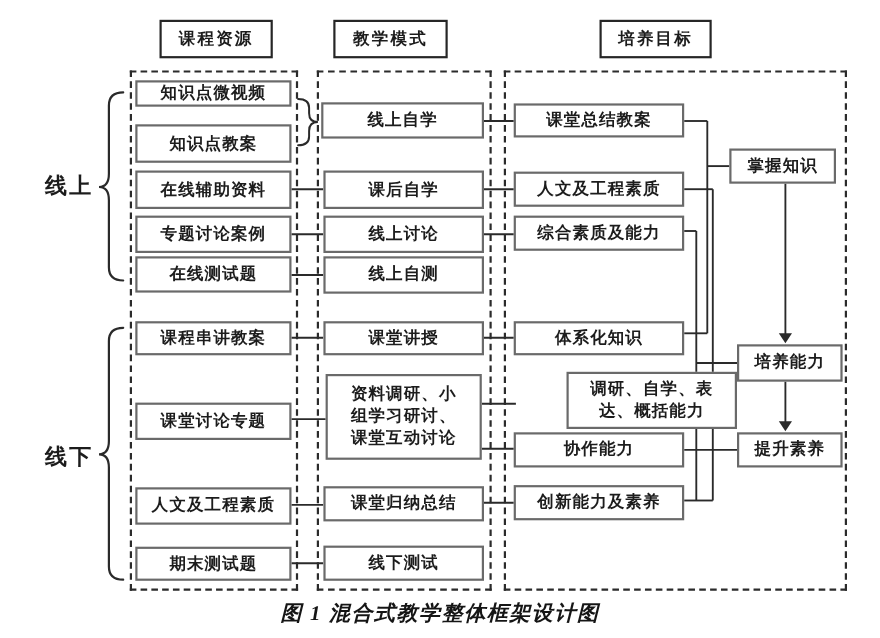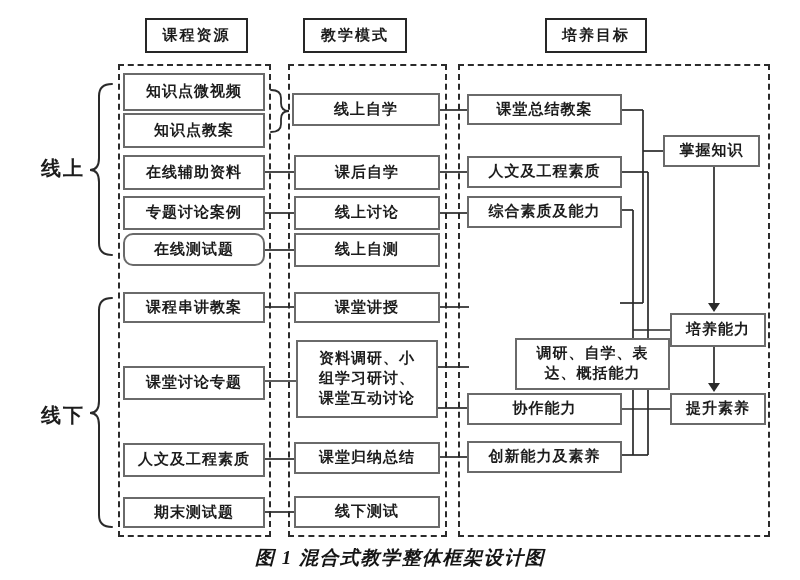--- a/index.html
+++ b/index.html
@@ -72,44 +72,45 @@
   <div class="dashed" style="left:288px;top:64px;width:159px;height:473px;"></div>
   <div class="dashed" style="left:458px;top:64px;width:312px;height:473px;"></div>
 
   <div class="box hdr" style="left:145px;top:18px;width:103px;height:35px;">课程资源</div>
   <div class="box hdr" style="left:303px;top:18px;width:104px;height:35px;">教学模式</div>
   <div class="box hdr" style="left:545px;top:18px;width:102px;height:35px;">培养目标</div>
 
   <div class="rowlab" style="left:40px;top:156px;width:46px;height:24px;">线上</div>
   <div class="rowlab" style="left:40px;top:403px;width:46px;height:24px;">线下</div>
 
-  <div class="box" style="left:123px;top:73px;width:142px;height:38px;text-align:center;">知识点微视频</div>
+  <div class="box" style="left:123px;top:73px;width:142px;height:24px;text-align:center;">知识点微视频</div>
   <div class="box" style="left:123px;top:113px;width:142px;height:35px;">知识点教案</div>
   <div class="box" style="left:123px;top:155px;width:142px;height:35px;">在线辅助资料</div>
   <div class="box" style="left:123px;top:196px;width:142px;height:34px;">专题讨论案例</div>
-  <div class="box" style="left:123px;top:233px;width:142px;height:33px;border-radius:10px;">在线测试题</div>
+  <div class="box" style="left:123px;top:233px;width:142px;height:33px;">在线测试题</div>
   <div class="box" style="left:123px;top:292px;width:142px;height:31px;">课程串讲教案</div>
   <div class="box" style="left:123px;top:366px;width:142px;height:34px;">课堂讨论专题</div>
   <div class="box" style="left:123px;top:443px;width:142px;height:34px;">人文及工程素质</div>
   <div class="box" style="left:123px;top:497px;width:142px;height:31px;">期末测试题</div>
 
   <div class="box" style="left:292px;top:93px;width:148px;height:33px;">线上自学</div>
   <div class="box" style="left:294px;top:155px;width:146px;height:35px;">课后自学</div>
   <div class="box" style="left:294px;top:196px;width:146px;height:34px;">线上讨论</div>
   <div class="box" style="left:294px;top:233px;width:146px;height:34px;">线上自测</div>
   <div class="box" style="left:294px;top:292px;width:146px;height:31px;">课堂讲授</div>
   <div class="box" style="left:296px;top:340px;width:142px;height:78px;">资料调研、小
 组学习研讨、
 课堂互动讨论</div>
   <div class="box" style="left:294px;top:442px;width:146px;height:32px;">课堂归纳总结</div>
   <div class="box" style="left:294px;top:496px;width:146px;height:32px;">线下测试</div>
 
   <div class="box" style="left:467px;top:94px;width:155px;height:31px;">课堂总结教案</div>
   <div class="box" style="left:467px;top:156px;width:155px;height:32px;">人文及工程素质</div>
   <div class="box" style="left:467px;top:196px;width:155px;height:32px;">综合素质及能力</div>
+  <div class="box" style="left:467px;top:292px;width:155px;height:31px;">体系化知识</div>
   <div class="box" style="left:467px;top:338px;width:155px;height:52px;margin-left:48px;">调研、自学、表
 达、概括能力</div>
   <div class="box" style="left:467px;top:393px;width:155px;height:32px;">协作能力</div>
   <div class="box" style="left:467px;top:441px;width:155px;height:32px;">创新能力及素养</div>
 
   <div class="box" style="left:663px;top:135px;width:97px;height:32px;">掌握知识</div>
   <div class="box" style="left:670px;top:313px;width:96px;height:34px;">培养能力</div>
   <div class="box" style="left:670px;top:393px;width:96px;height:32px;">提升素养</div>
 
   <div class="caption">图 1 混合式教学整体框架设计图</div>

